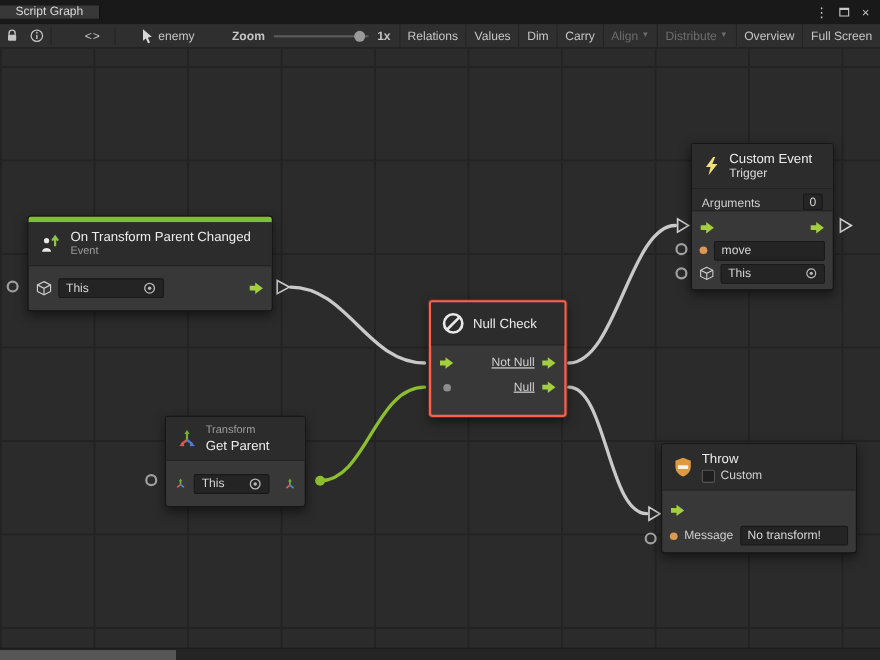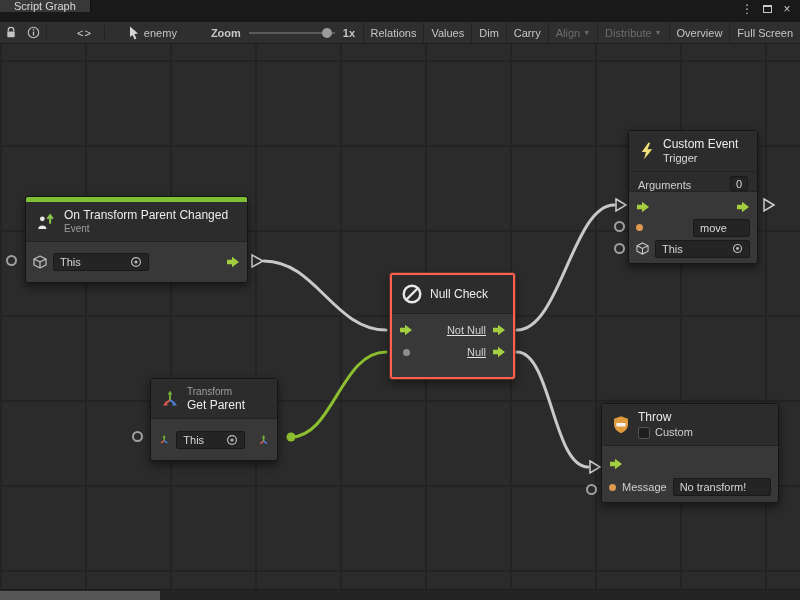--- a/index.html
+++ b/index.html
@@ -1,20 +1,20 @@
 <!DOCTYPE html>
 <html><head>
 <meta charset="utf-8">
 <style>
   * { margin:0; padding:0; box-sizing:border-box; }
   body { width:800px; height:600px; overflow:hidden; background:#111; }
   .app { position:relative; width:800px; height:600px; font-family:"Liberation Sans",sans-serif; background:#2b2b2b; overflow:hidden; }
 
   
-  .titlebar { position:absolute; top:0; left:0; right:0; height:22px; background:#191919; display:flex; align-items:flex-start; z-index:20; }
+  .titlebar { position:absolute; top:0; left:0; right:0; height:22px; background:#191919; display:flex; align-items:center; z-index:20; }
   .tab { background:#383838; color:#d8d8d8; font-size:11px; padding:0 14px; display:flex; align-items:center; border-right:1px solid #111; }
   .win-controls { margin-left:auto; display:flex; align-items:center; gap:4px; padding-right:5px; color:#c9c9c9; }
   .win-btn { width:16px; height:18px; display:flex; align-items:center; justify-content:center; font-size:12px; }
   .max-glyph { width:9px; height:8px; border:1px solid #c9c9c9; border-top-width:2px; }
 
   
   .toolbar { position:absolute; top:22px; left:0; right:0; height:22px; background:#2f2f2f; border-bottom:1px solid #1e1e1e; display:flex; align-items:center; font-size:11px; color:#c6c6c6; z-index:20; }
   .tb-icon-btn { width:22px; height:22px; display:flex; align-items:center; justify-content:center; }
   .tb-sep { width:1px; height:16px; background:#242424; margin:0 2px; }
   .tb-code { padding:0 10px; height:22px; display:flex; align-items:center; letter-spacing:1px; color:#cfcfcf; }
@@ -315,21 +315,21 @@
         <svg class="arrow" width="14" height="12" viewBox="0 0 14 12">
             <path d="M1 3.8 H6 V0.8 L13 6 L6 11.2 V8.2 H1 Z" fill="#A3CE3F"></path>
           </svg>
         <span class="spacer"></span>
         <svg class="arrow" width="14" height="12" viewBox="0 0 14 12">
             <path d="M1 3.8 H6 V0.8 L13 6 L6 11.2 V8.2 H1 Z" fill="#A3CE3F"></path>
           </svg>
       </div>
       <div class="row">
         <span class="dot orange"></span>
-        <div class="field" style="flex:1;margin-left:44px;">
+        <div class="field" style="flex:1;">
           <span>move</span>
         </div>
       </div>
       <div class="row">
         <svg width="13" height="13" viewBox="0 0 14 14">
           <path d="M7 1 L13 4 V10 L7 13 L1 10 V4 Z" fill="none" stroke="#cccccc" stroke-width="1.1"></path>
           <path d="M1 4 L7 7 L13 4 M7 7 V13" fill="none" stroke="#cccccc" stroke-width="1.1"></path>
         </svg>
         <div class="field" style="flex:1;">
           <span>This</span>

